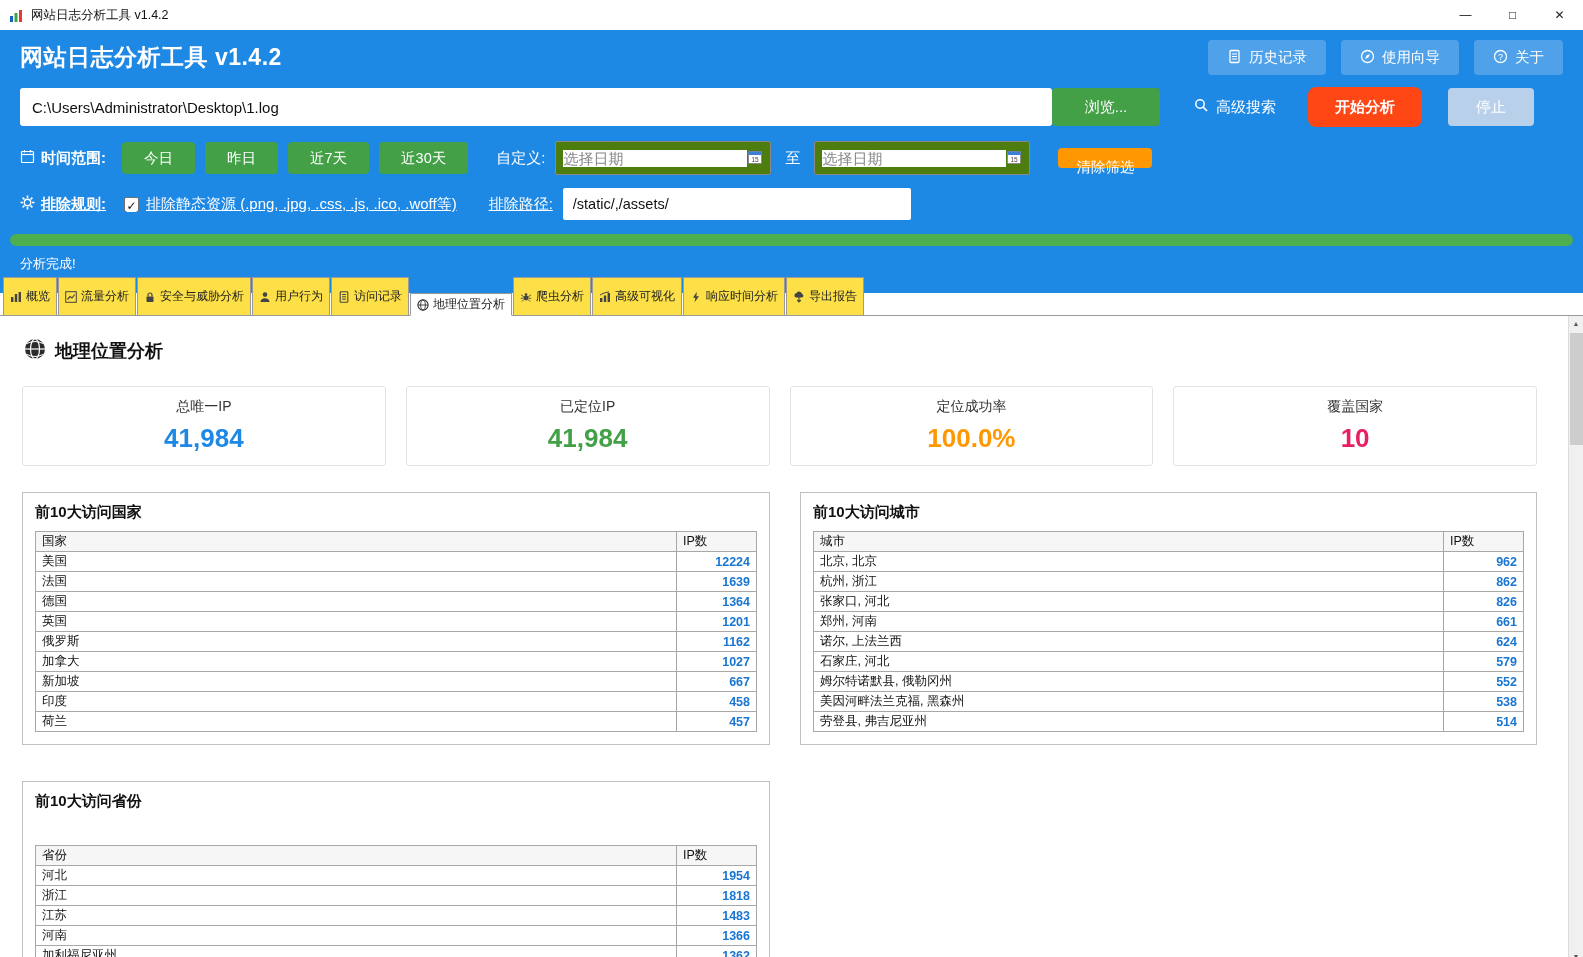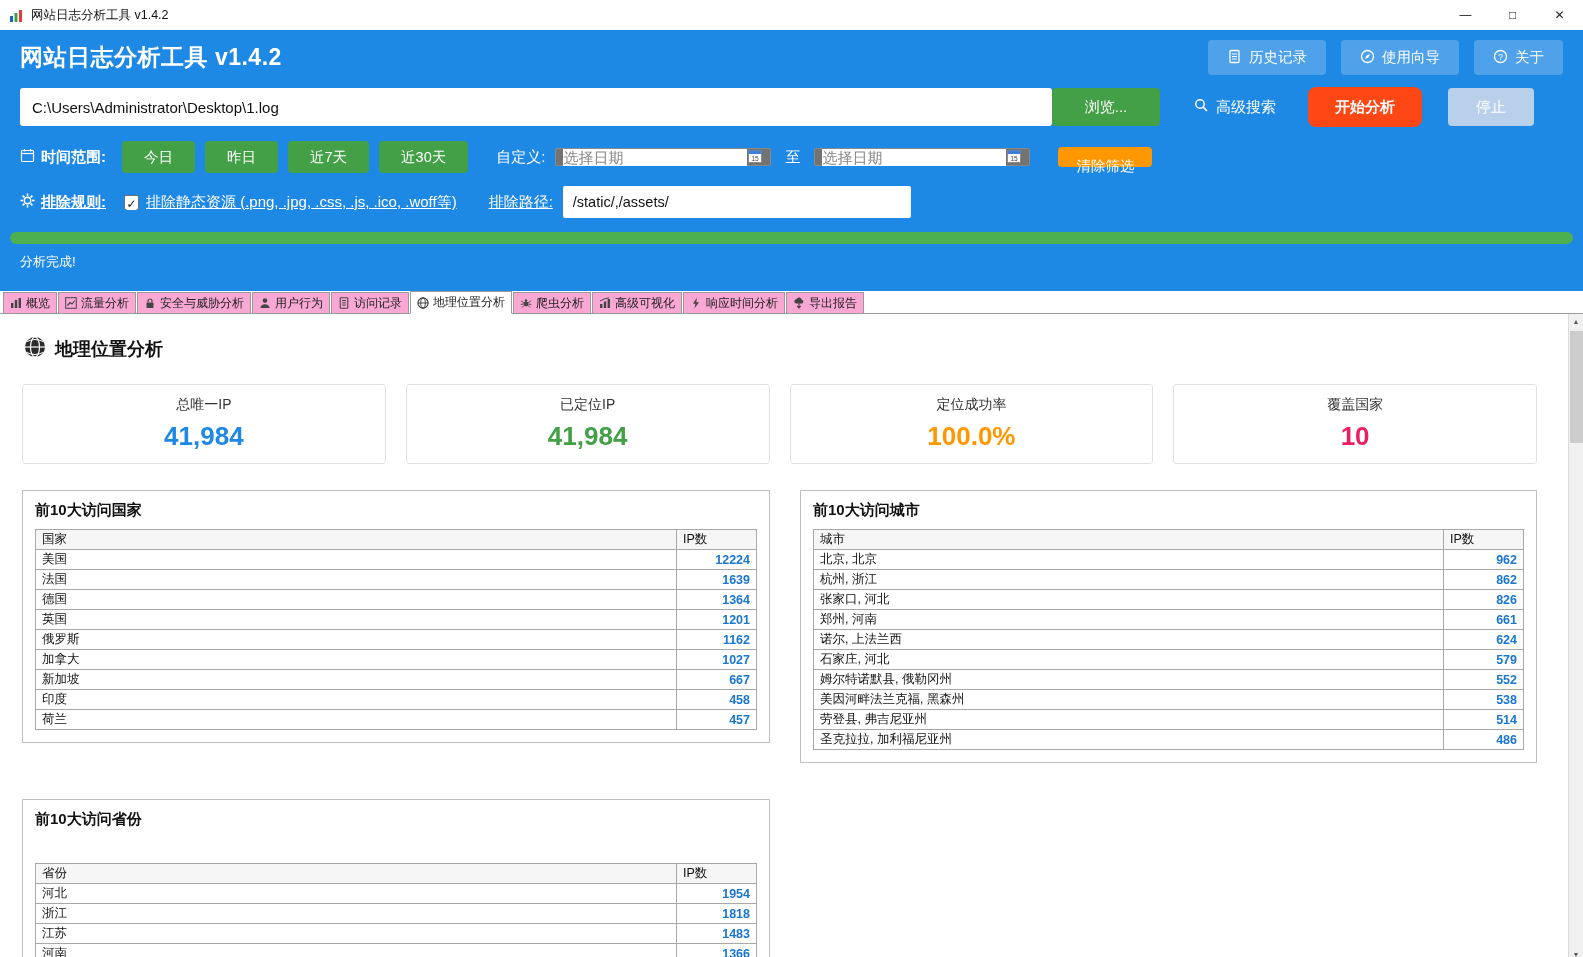--- a/index.html
+++ b/index.html
@@ -32,21 +32,21 @@
     border:none; border-radius:8px; font-size:15px; font-weight:bold; cursor:pointer; }
   .stop-btn  { width:86px; height:38px; margin-left:26px; background:#b9d0ea; color:#fff;
     border:none; border-radius:4px; font-size:15px; cursor:default; }
 
   .h-row3 { margin-top:14px; display:flex; align-items:center; font-size:15px; }
   .lab-bold { font-weight:bold; display:flex; align-items:center; gap:6px; }
   .range-btn { background:#43a047; color:#fff; border:none; border-radius:4px; height:32px;
     padding:0 22px; font-size:14.5px; margin-left:10px; cursor:pointer; }
   .range-btn:first-of-type { margin-left:16px;text-align:right; }
   .custom-lab { margin-left:28px; }
-  .date-input { width:216px; height:18px; background:#737373; border:1px solid #8a8a8a; border-radius:2px;
+  .date-input { width:216px; height:34px; background:#4d7c0f; border:1px solid #8a8a8a; border-radius:2px;
     display:flex; align-items:center; margin-left:10px; padding:8px 7px; }
   .date-input input { border:none; outline:none; flex:1; font-size:15px; color:#333; min-width:0; }
   .date-input input::placeholder { color:#888; }
   .to-lab { margin:0 4px 0 14px; }
   .clear-btn { background:#ff9800; color:#fff; border:none; border-radius:4px; height:16px;
     padding:10px 18px; font-size:14.5px; margin-left:28px; cursor:pointer; }
 
   .h-row4 { margin-top:13px; display:flex; align-items:center; font-size:15px;text-decoration:underline; }
   .checkbox { width:15px; height:15px; background:#fff; border:1px solid #707070; border-radius:2px;
     display:flex; align-items:center; justify-content:center; margin-left:18px; cursor:pointer; }
@@ -56,22 +56,22 @@
   .path-input { width:348px; height:32px; border:none; border-radius:2px; margin-left:10px;
     padding:0 10px; font-size:14.5px; color:#111; outline:none; }
 
   .progress { margin:14px -10px 0; height:12px; border-radius:6px; background:#4caf50; overflow:hidden; }
   .progress-fill { width:100%; height:100%; background:#4caf50; }
   .status-text { margin-top:9px; font-size:13px; }
 
   
   .tabbar { height:23px; background:#fff; display:flex; align-items:flex-end; padding-left:3px;
     border-bottom:1px solid #9a9a9a; }
-  .tab { display:flex; align-items:center; gap:4px; font-size:12px; color:#222; background:#f9a8d4;
-    border:1px solid #9a9a9a; border-bottom:none; padding:0 6px; height:21px; margin-right:1px;
+  .tab { display:flex; align-items:center; gap:4px; font-size:12px; color:#222; background:#fde047;
+    border:1px solid #9a9a9a; border-bottom:none; padding:0 6px; height:38px; margin-right:1px;
     cursor:pointer; white-space:nowrap; }
   .tab.active { background:#fff; height:23px; margin-bottom:-1px; border-bottom:1px solid #fff; }
   .ticon { display:flex; }
 
   
   .content { position:relative; height:648px; background:#fff; }
   .section-head { display:flex; align-items:center; gap:9px; padding:22px 0 0 24px; }
   .section-title { font-size:18px; font-weight:bold; color:#111; }
 
   .stats-row { display:flex; gap:20px; margin:22px 46px 0 22px; }
@@ -456,24 +456,20 @@
               <td class="ip">552</td>
             </tr>
           <tr>
               <td>美因河畔法兰克福, 黑森州</td>
               <td class="ip">538</td>
             </tr>
           <tr>
               <td>劳登县, 弗吉尼亚州</td>
               <td class="ip">514</td>
             </tr>
-          <tr>
-              <td>圣克拉拉, 加利福尼亚州</td>
-              <td class="ip">486</td>
-            </tr>
         </tbody>
       </table>
     </div>
   </div>
 
   <div class="panel panel-provinces">
     <div class="panel-title">前10大访问省份</div>
     <table class="data-table">
       <thead>
           <tr>

